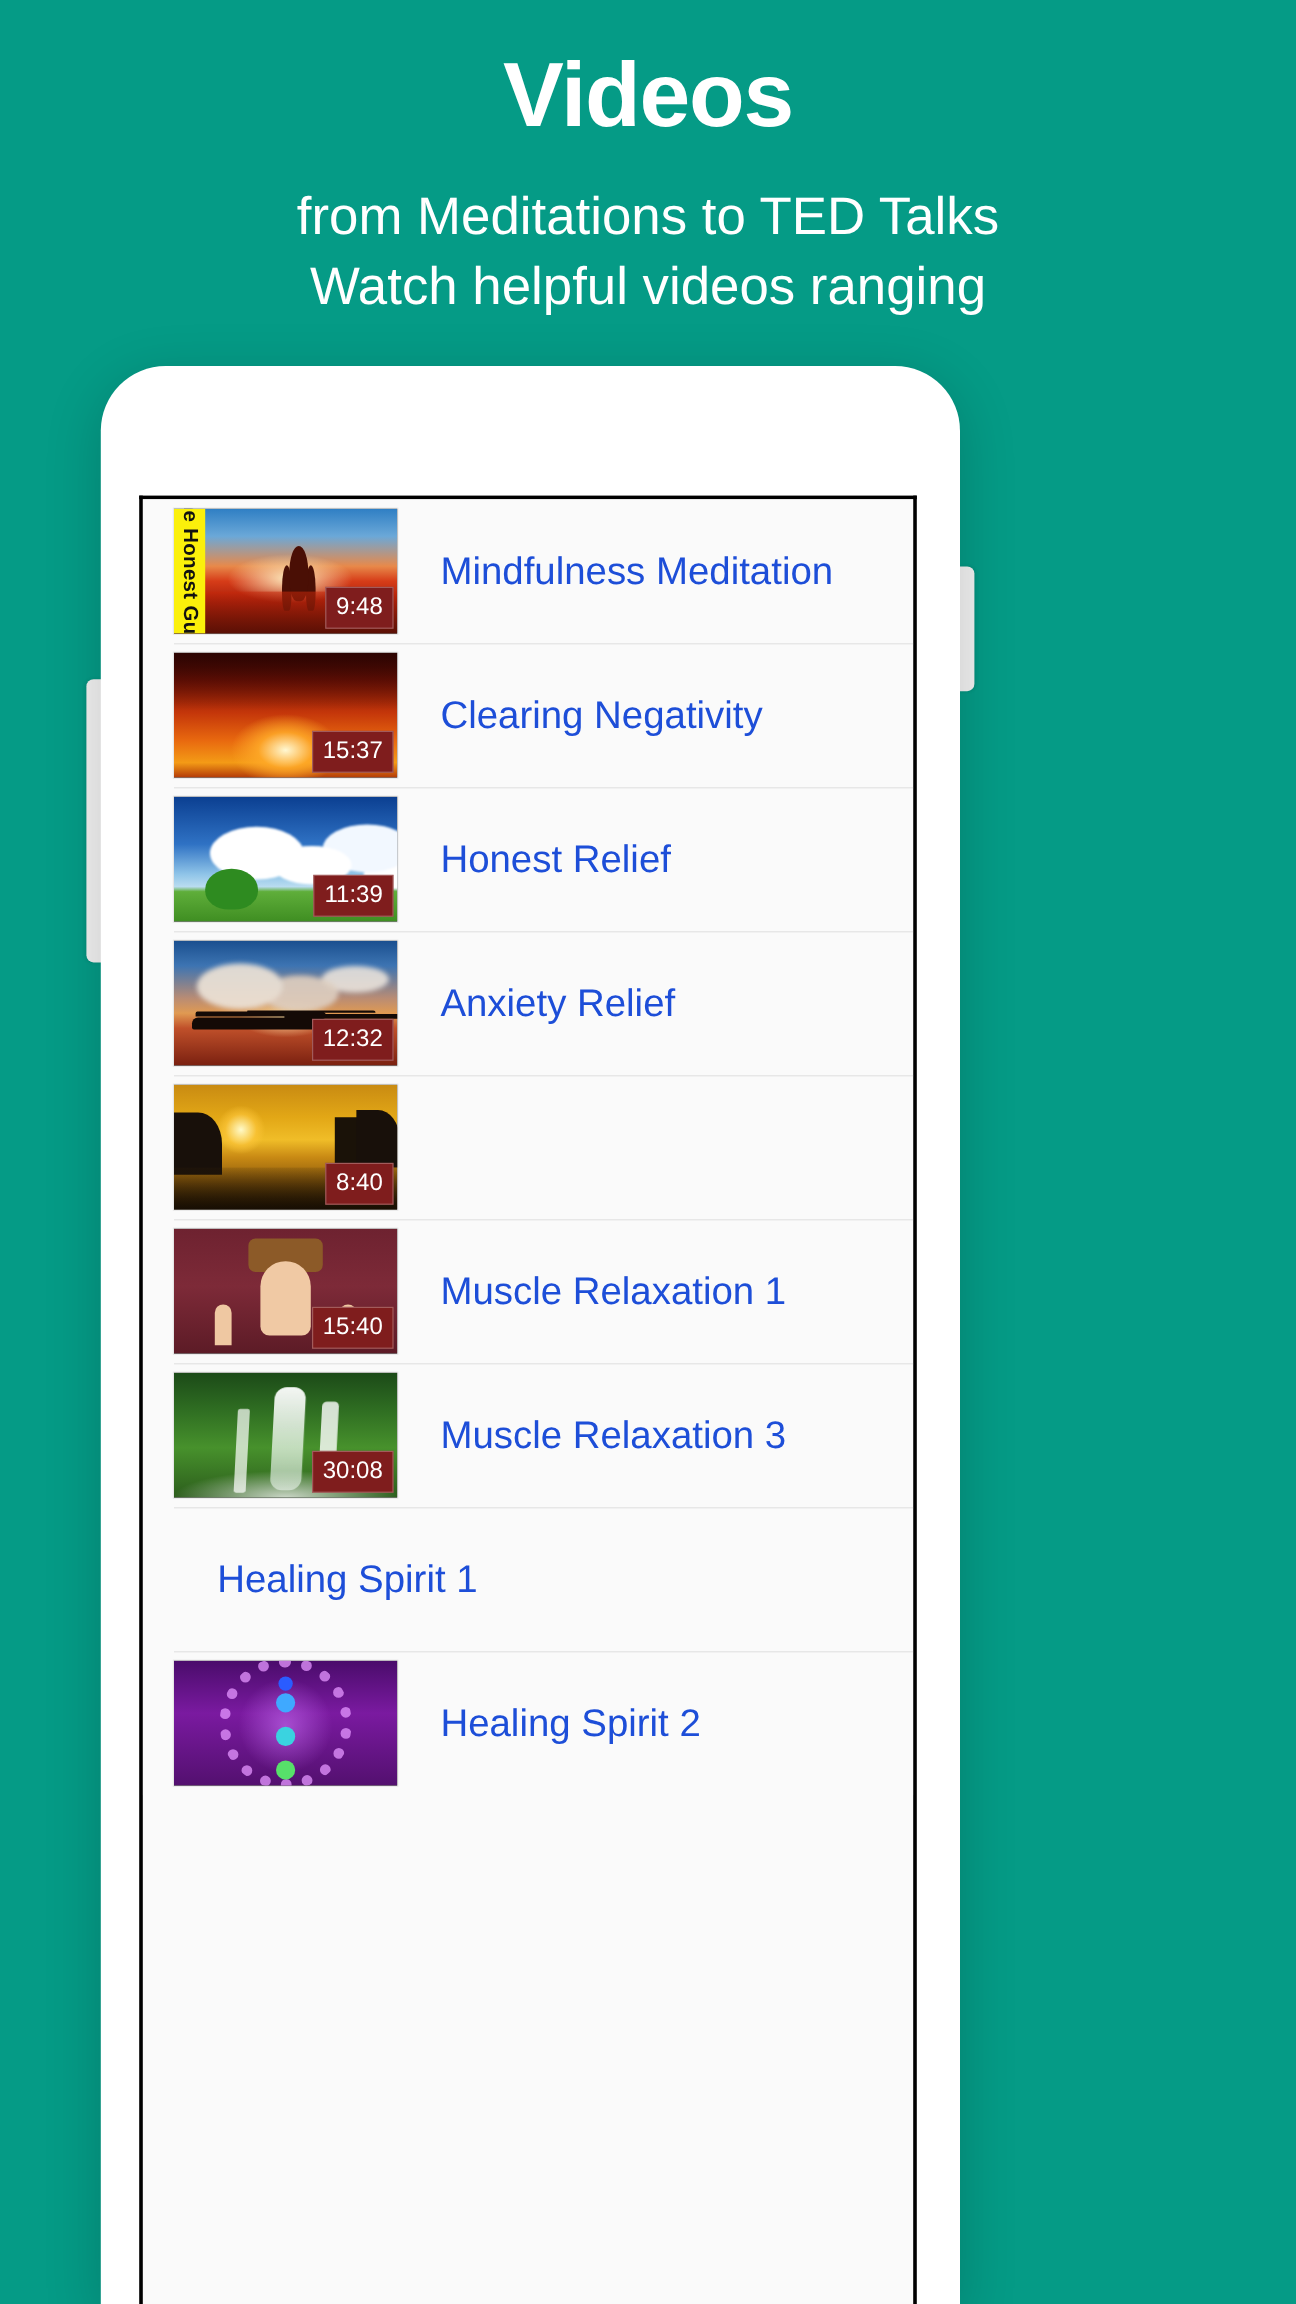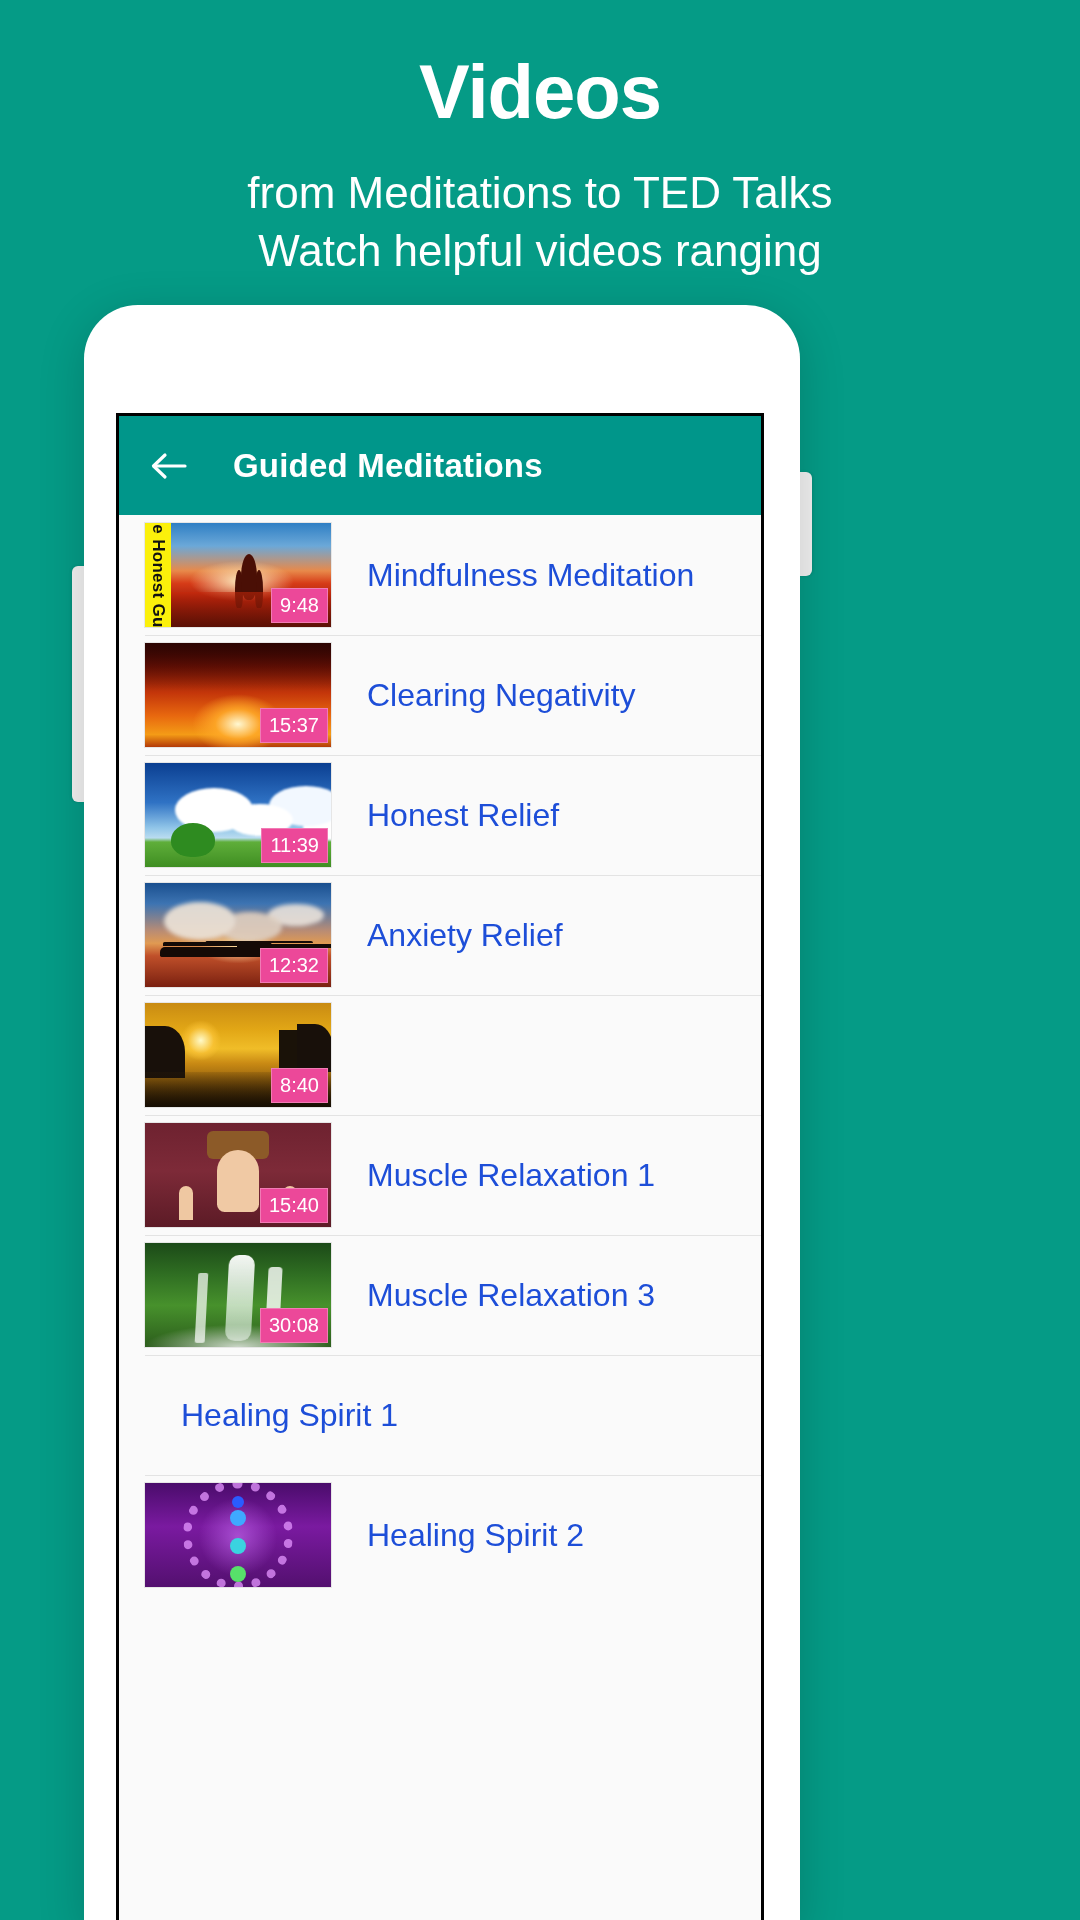--- a/index.html
+++ b/index.html
@@ -15,21 +15,21 @@
     width: 1080px; height: 1920px;
     background: #059b86;
     overflow: hidden;
   }
 
   
   .promo {
     position: absolute;
     top: 0; left: 0; right: 0;
     text-align: center;
-    padding-top: 52px;
+    padding-top: 40px;
   }
   .promo-title {
     font-size: 76px;
     font-weight: bold;
     color: #ffffff;
     letter-spacing: -1px;
     line-height: 1.05;
   }
   .promo-sub {
     margin-top: 32px;
@@ -155,21 +155,21 @@
     overflow: hidden;
     background: #333;
     box-shadow: 0 0 0 1px rgba(0,0,0,0.08);
   }
   .thumb .art {
     position: absolute; inset: 0;
   }
   .badge {
     position: absolute;
     right: 3px; bottom: 4px;
-    background: #ec4899;
+    background: #7f1d1d;
     color: #fff;
     font-size: 20px;
     line-height: 1;
     padding: 6px 8px 7px;
     border: 1px solid rgba(255,255,255,0.28);
     font-family: "Liberation Sans", sans-serif;
   }
   .brandbar {
     position: absolute;
     left: 0; top: 0; bottom: 0;
@@ -390,29 +390,20 @@
 
   <div class="phone-btn-left"></div>
   <div class="phone-btn-right-a"></div>
   <div class="phone">
     <div class="camera"></div>
     <div class="speaker"></div>
   </div>
 
   <div class="app">
 
-    <div class="appbar">
-      <div class="back-icon">
-        <svg width="40" height="30" viewBox="0 0 40 30" fill="none" stroke="#ffffff" stroke-width="3.2" stroke-linecap="round" stroke-linejoin="round">
-          <line x1="36" y1="15" x2="5" y2="15"></line>
-          <polyline points="16,4 4.5,15 16,26"></polyline>
-        </svg>
-      </div>
-      <div class="appbar-title">Guided Meditations</div>
-    </div>
 
     <div class="list">
 
       <div class="row">
         <div class="thumb">
           <div class="art art-sunset-yoga"></div>
           <div class="brandbar">
             <span>The Honest Guys</span>
           </div>
           <div class="badge">9:48</div>

